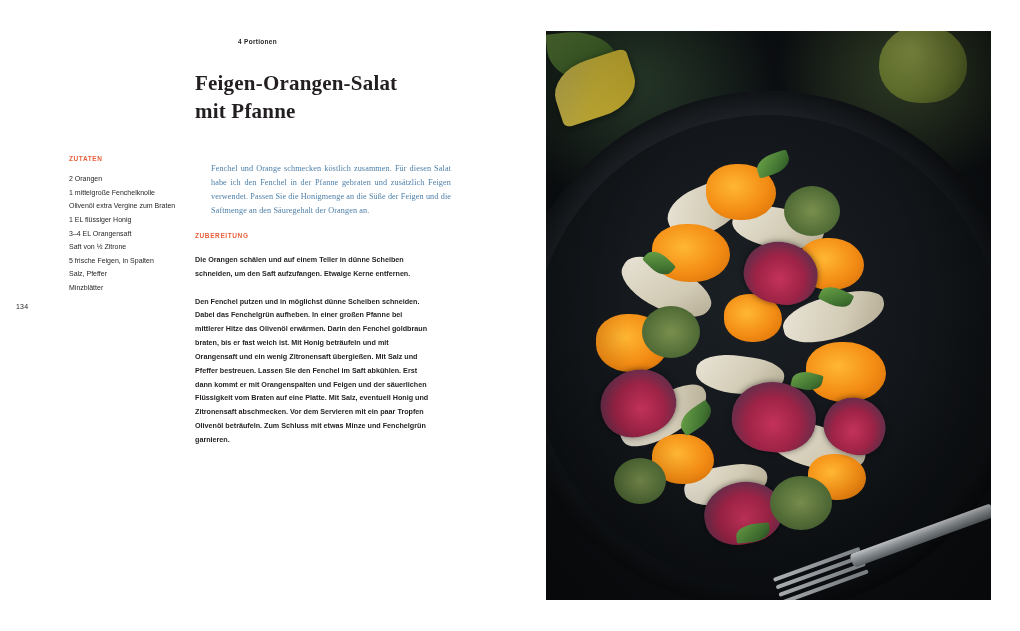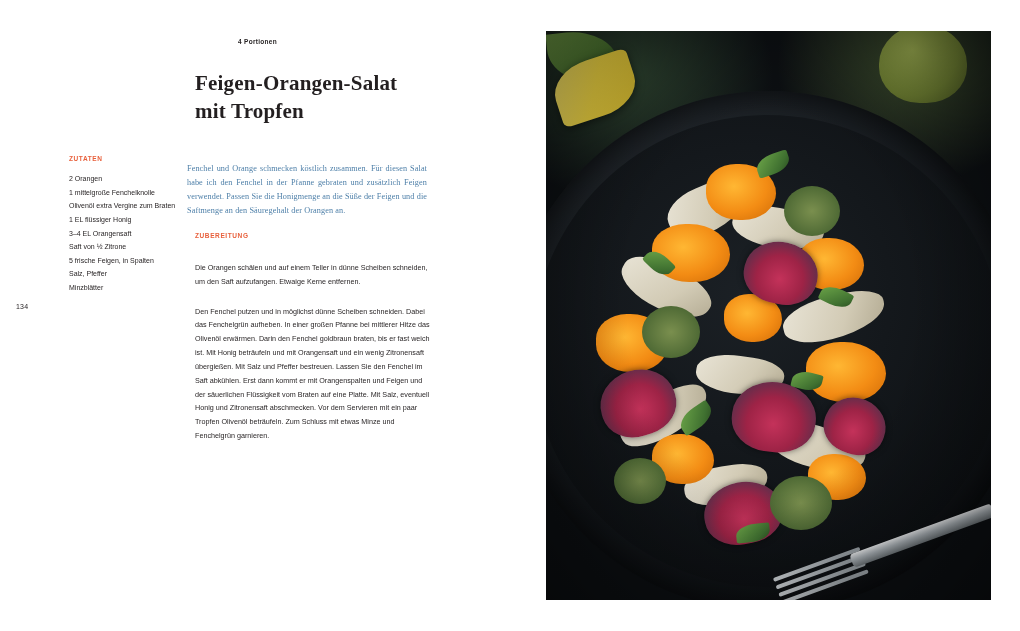--- a/index.html
+++ b/index.html
@@ -77,21 +77,21 @@
   .ingredients li {
     font-size: 7px;
     line-height: 1.95;
     color: #231f20;
     white-space: nowrap;
   }
 
   
   .intro {
     position: absolute;
-    left: 187px;
+    left: 211px;
     top: 162px;
     width: 240px;
     font-family: "Liberation Serif", serif;
     font-size: 8.2px;
     line-height: 1.72;
     color: #4d7fa8;
     text-align: justify;
     letter-spacing: 0.1px;
   }
 
@@ -108,21 +108,22 @@
   .prep-body {
     position: absolute;
     left: 195px;
     top: 245px;
     width: 235px;
     font-size: 7.2px;
     line-height: 1.92;
     color: #231f20;
   }
   .prep-body p {
-    margin: 16px 0 14px 0;
+    margin: 8px 0 14px 0;
+    font-weight: bold;
   }
   .prep-body p:last-child { margin-bottom: 0; }
 
   
   .photo {
     position: absolute;
     left: 546px;
     top: 31px;
     width: 445px;
     height: 569px;
@@ -271,21 +272,21 @@
 <div class="page">
 
   <div>
 
     <div class="page-number">134</div>
 
     <div class="servings">4 Portionen</div>
 
     <div class="recipe-title">
       <span>Feigen-Orangen-Salat</span>
-      <span>mit Tropfen</span>
+      <span>mit Pfanne</span>
     </div>
 
     <div class="ingredients">
       <div class="section-label">ZUTATEN</div>
       <ul>
         <li>2 Orangen</li>
         <li>1 mittelgroße Fenchelknolle</li>
         <li>Olivenöl extra Vergine zum Braten</li>
         <li>1 EL flüssiger Honig</li>
         <li>3–4 EL Orangensaft</li>

